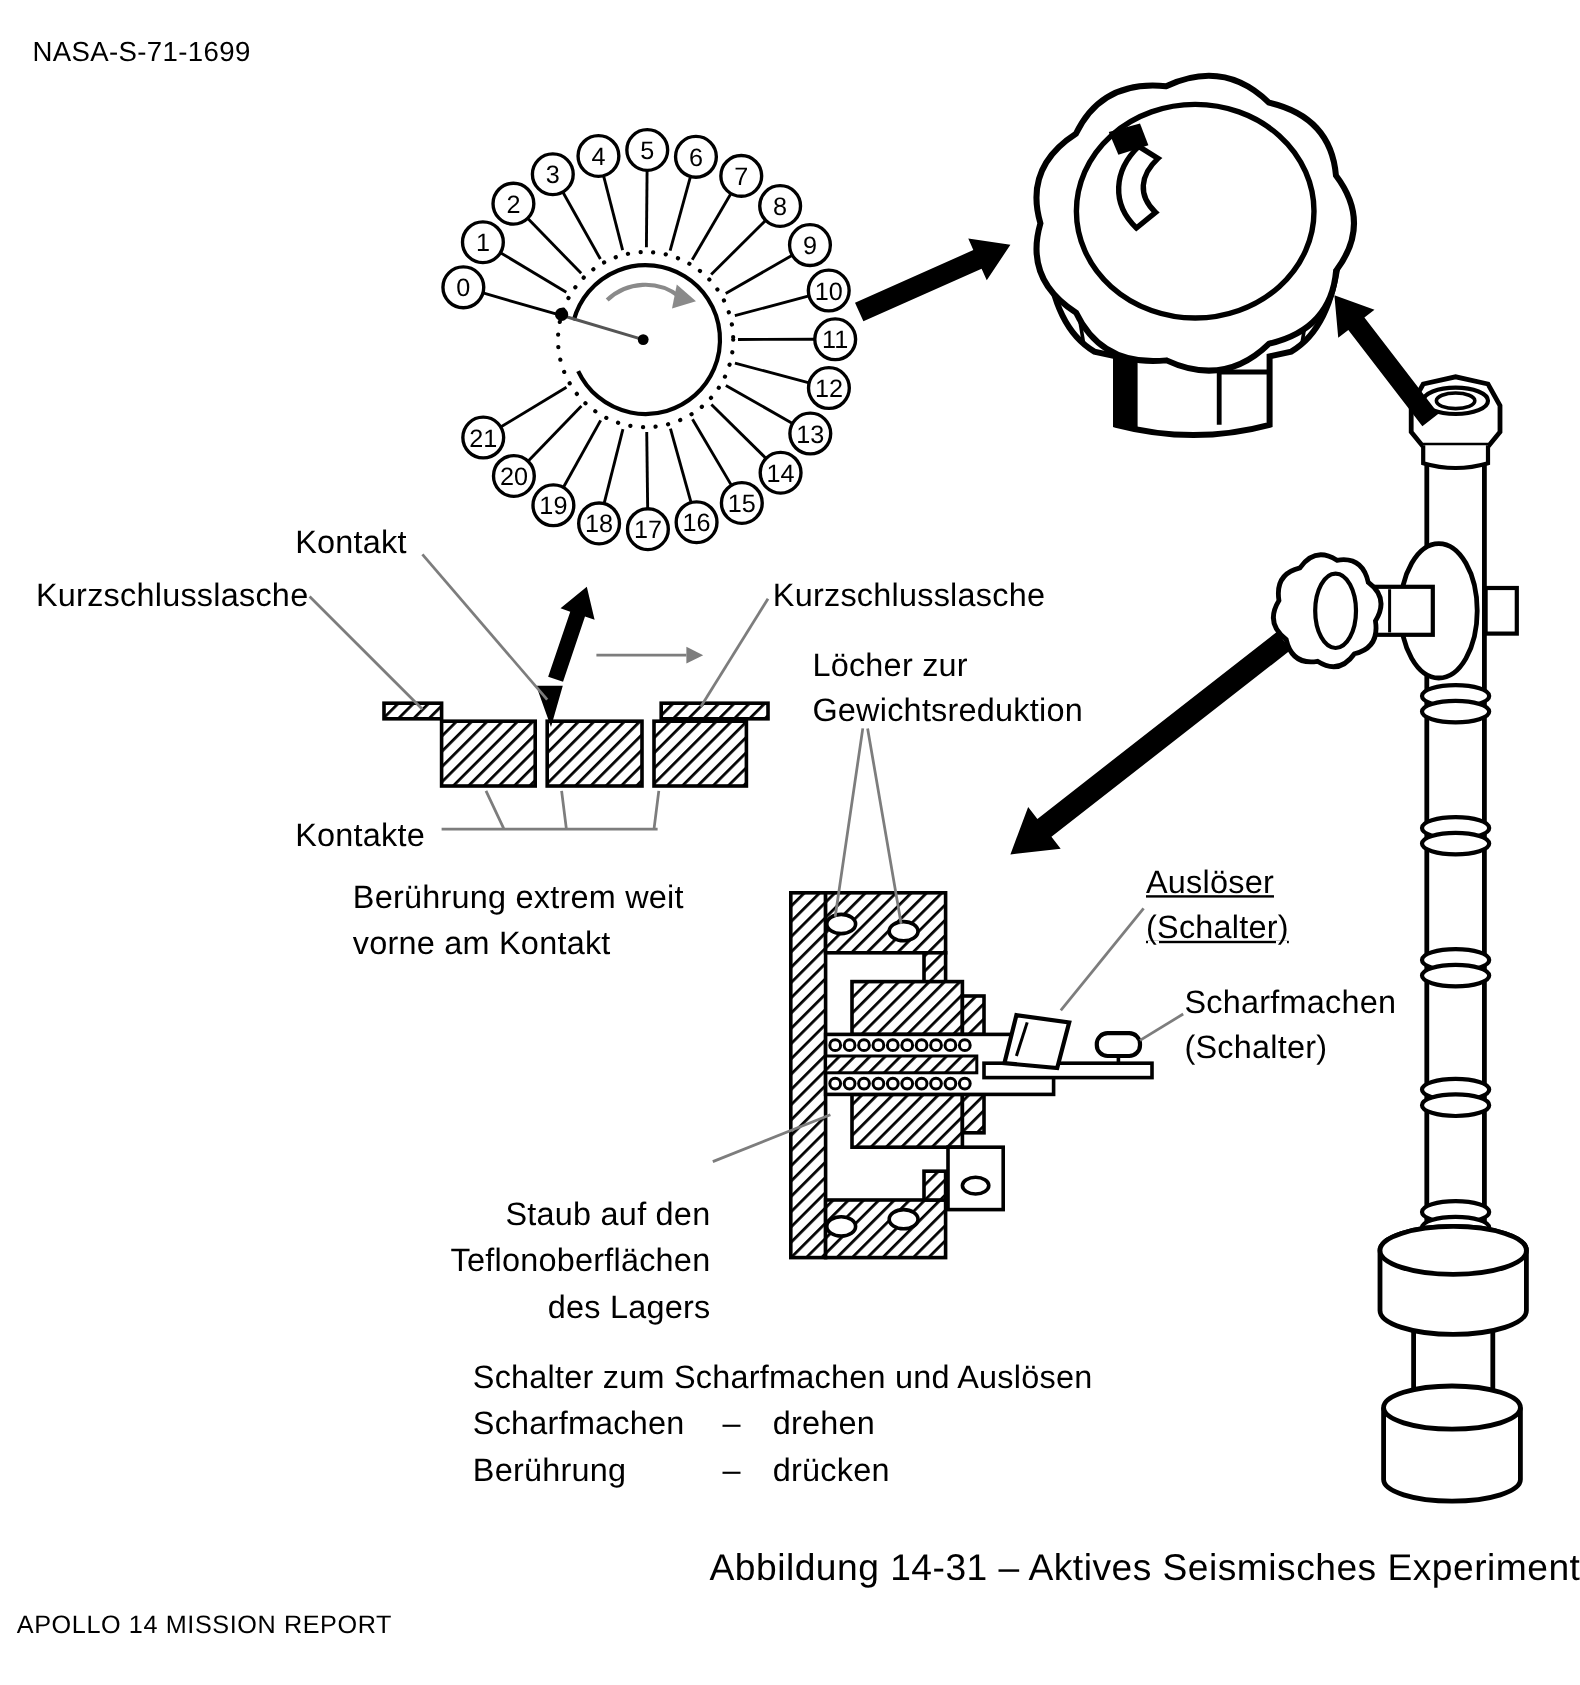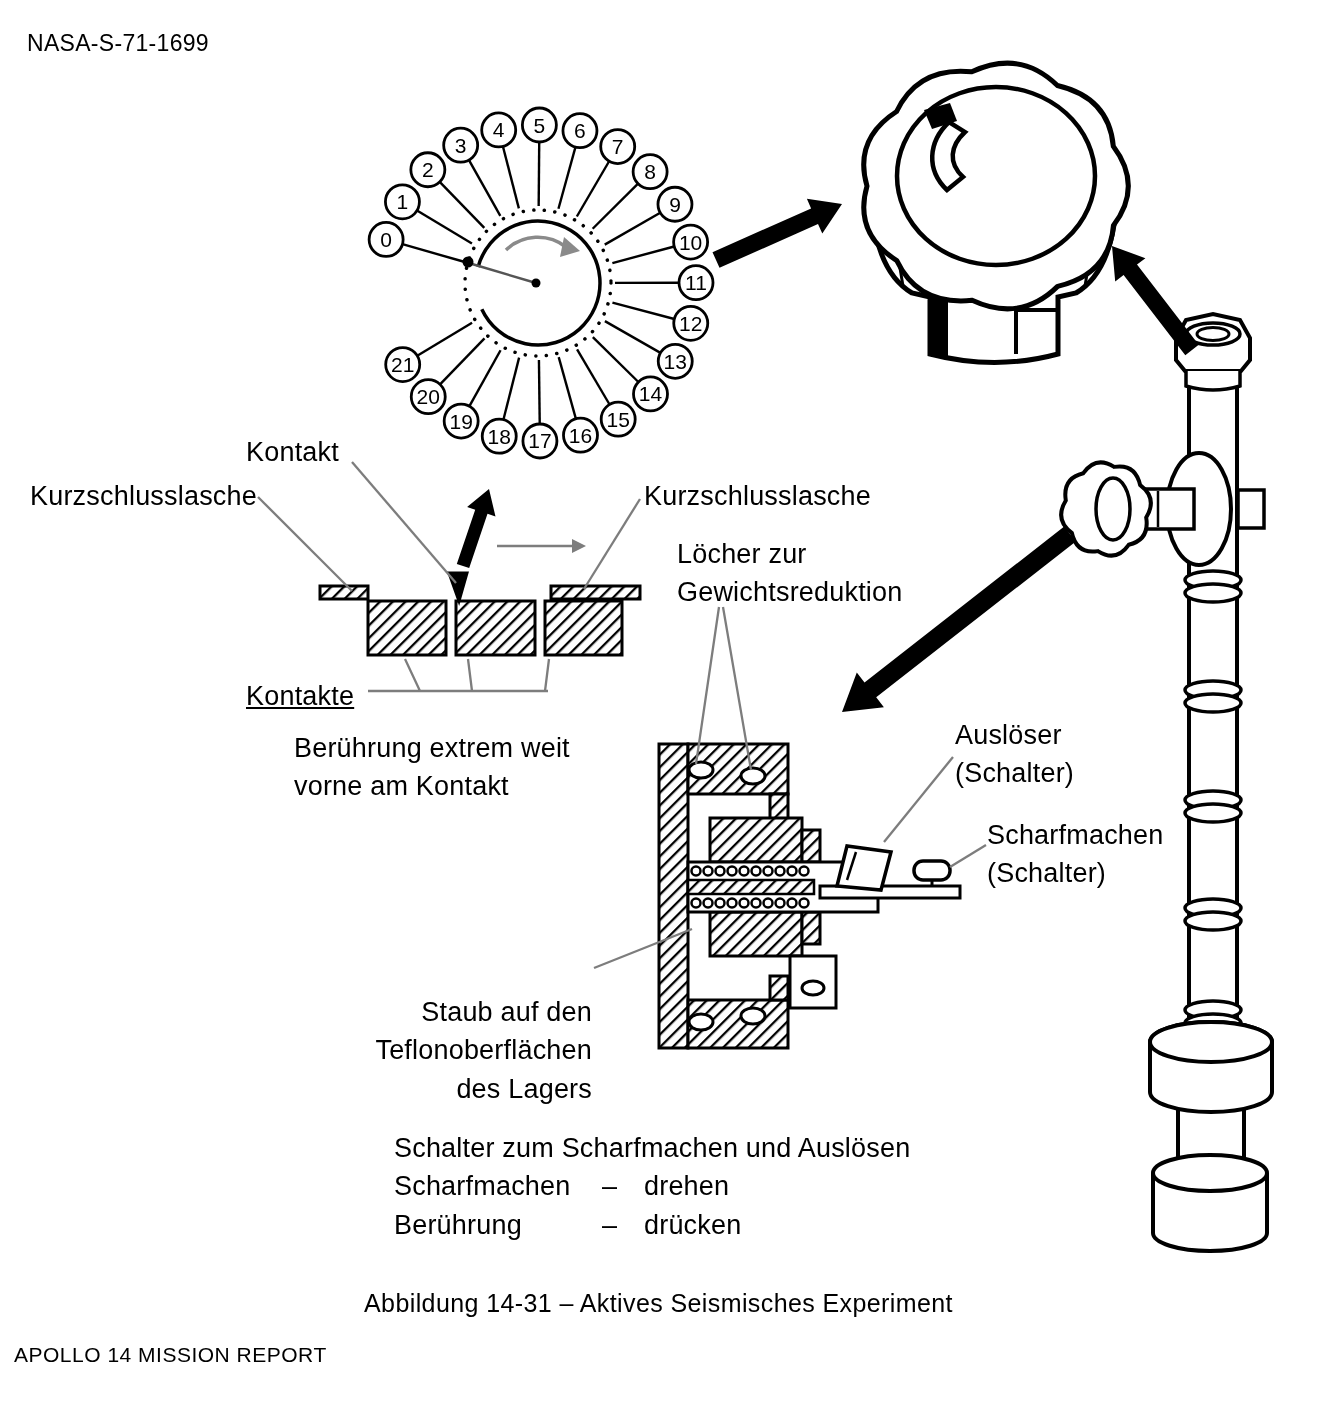--- a/index.html
+++ b/index.html
@@ -3,21 +3,21 @@
 <meta charset="utf-8">
 <style>
   html,body{margin:0;padding:0;background:#ffffff;}
   .page{
     position:relative;width:1317px;height:1404px;background:#fff;
     font-family:"Liberation Sans",sans-serif;color:#000;overflow:hidden;
   }
   .art{position:absolute;left:0;top:0;}
   .lbl{position:absolute;font-size:27px;line-height:1.42;letter-spacing:.2px;white-space:nowrap;}
   .hdr{position:absolute;left:27px;top:30px;font-size:23px;letter-spacing:.3px;}
-  .caption{position:absolute;left:0;top:1289px;width:100%;text-align:center;font-size:25px;letter-spacing:.4px;}
+  .caption{position:absolute;left:0;top:1289px;width:100%;text-align:right;font-size:31px;letter-spacing:.4px;}
   .footer{position:absolute;left:14px;top:1343px;font-size:21px;letter-spacing:.5px;}
   .right-align{text-align:right;}
   .note-row{display:flex;}
   .note-term{width:208px;}
   .note-dash{width:42px;}
   svg text{font-family:"Liberation Sans",sans-serif;}
 </style>
 </head>
 <body>
 
@@ -238,33 +238,33 @@
         <polygon points="1064.2,526.5 864.5,682.4 856.8,672.5 842.0,712.0 883.9,707.2 876.2,697.3 1075.8,541.5" fill="#000"></polygon>
         <polygon points="469.2,568.1 487.5,513.8 495.5,516.5 489.0,489.0 467.1,506.9 475.2,509.7 456.8,563.9" fill="#000"></polygon>
       </g>
   </svg>
 
   <div class="hdr">NASA-S-71-1699</div>
 
   <div class="lbl" style="left:246px;top:433px;">Kontakt</div>
   <div class="lbl" style="left:30px;top:477px;">Kurzschlusslasche</div>
   <div class="lbl" style="left:644px;top:477px;">Kurzschlusslasche</div>
-  <div class="lbl" style="left:246px;top:677px;text-decoration:underline;">Kontakte</div>
+  <div class="lbl" style="left:246px;top:677px;">Kontakte</div>
 
   <div class="lbl" style="left:677px;top:535px;">
     <div>Löcher zur</div>
     <div>Gewichtsreduktion</div>
   </div>
 
   <div class="lbl" style="left:294px;top:729px;">
     <div>Berührung extrem weit</div>
     <div>vorne am Kontakt</div>
   </div>
 
-  <div class="lbl" style="left:955px;top:716px;">
+  <div class="lbl" style="left:955px;top:716px;text-decoration:underline;">
     <div>Auslöser</div>
     <div>(Schalter)</div>
   </div>
 
   <div class="lbl" style="left:987px;top:816px;">
     <div>Scharfmachen</div>
     <div>(Schalter)</div>
   </div>
 
   <div class="lbl right-align" style="left:330px;top:951px;width:262px;margin-top:42px;">

